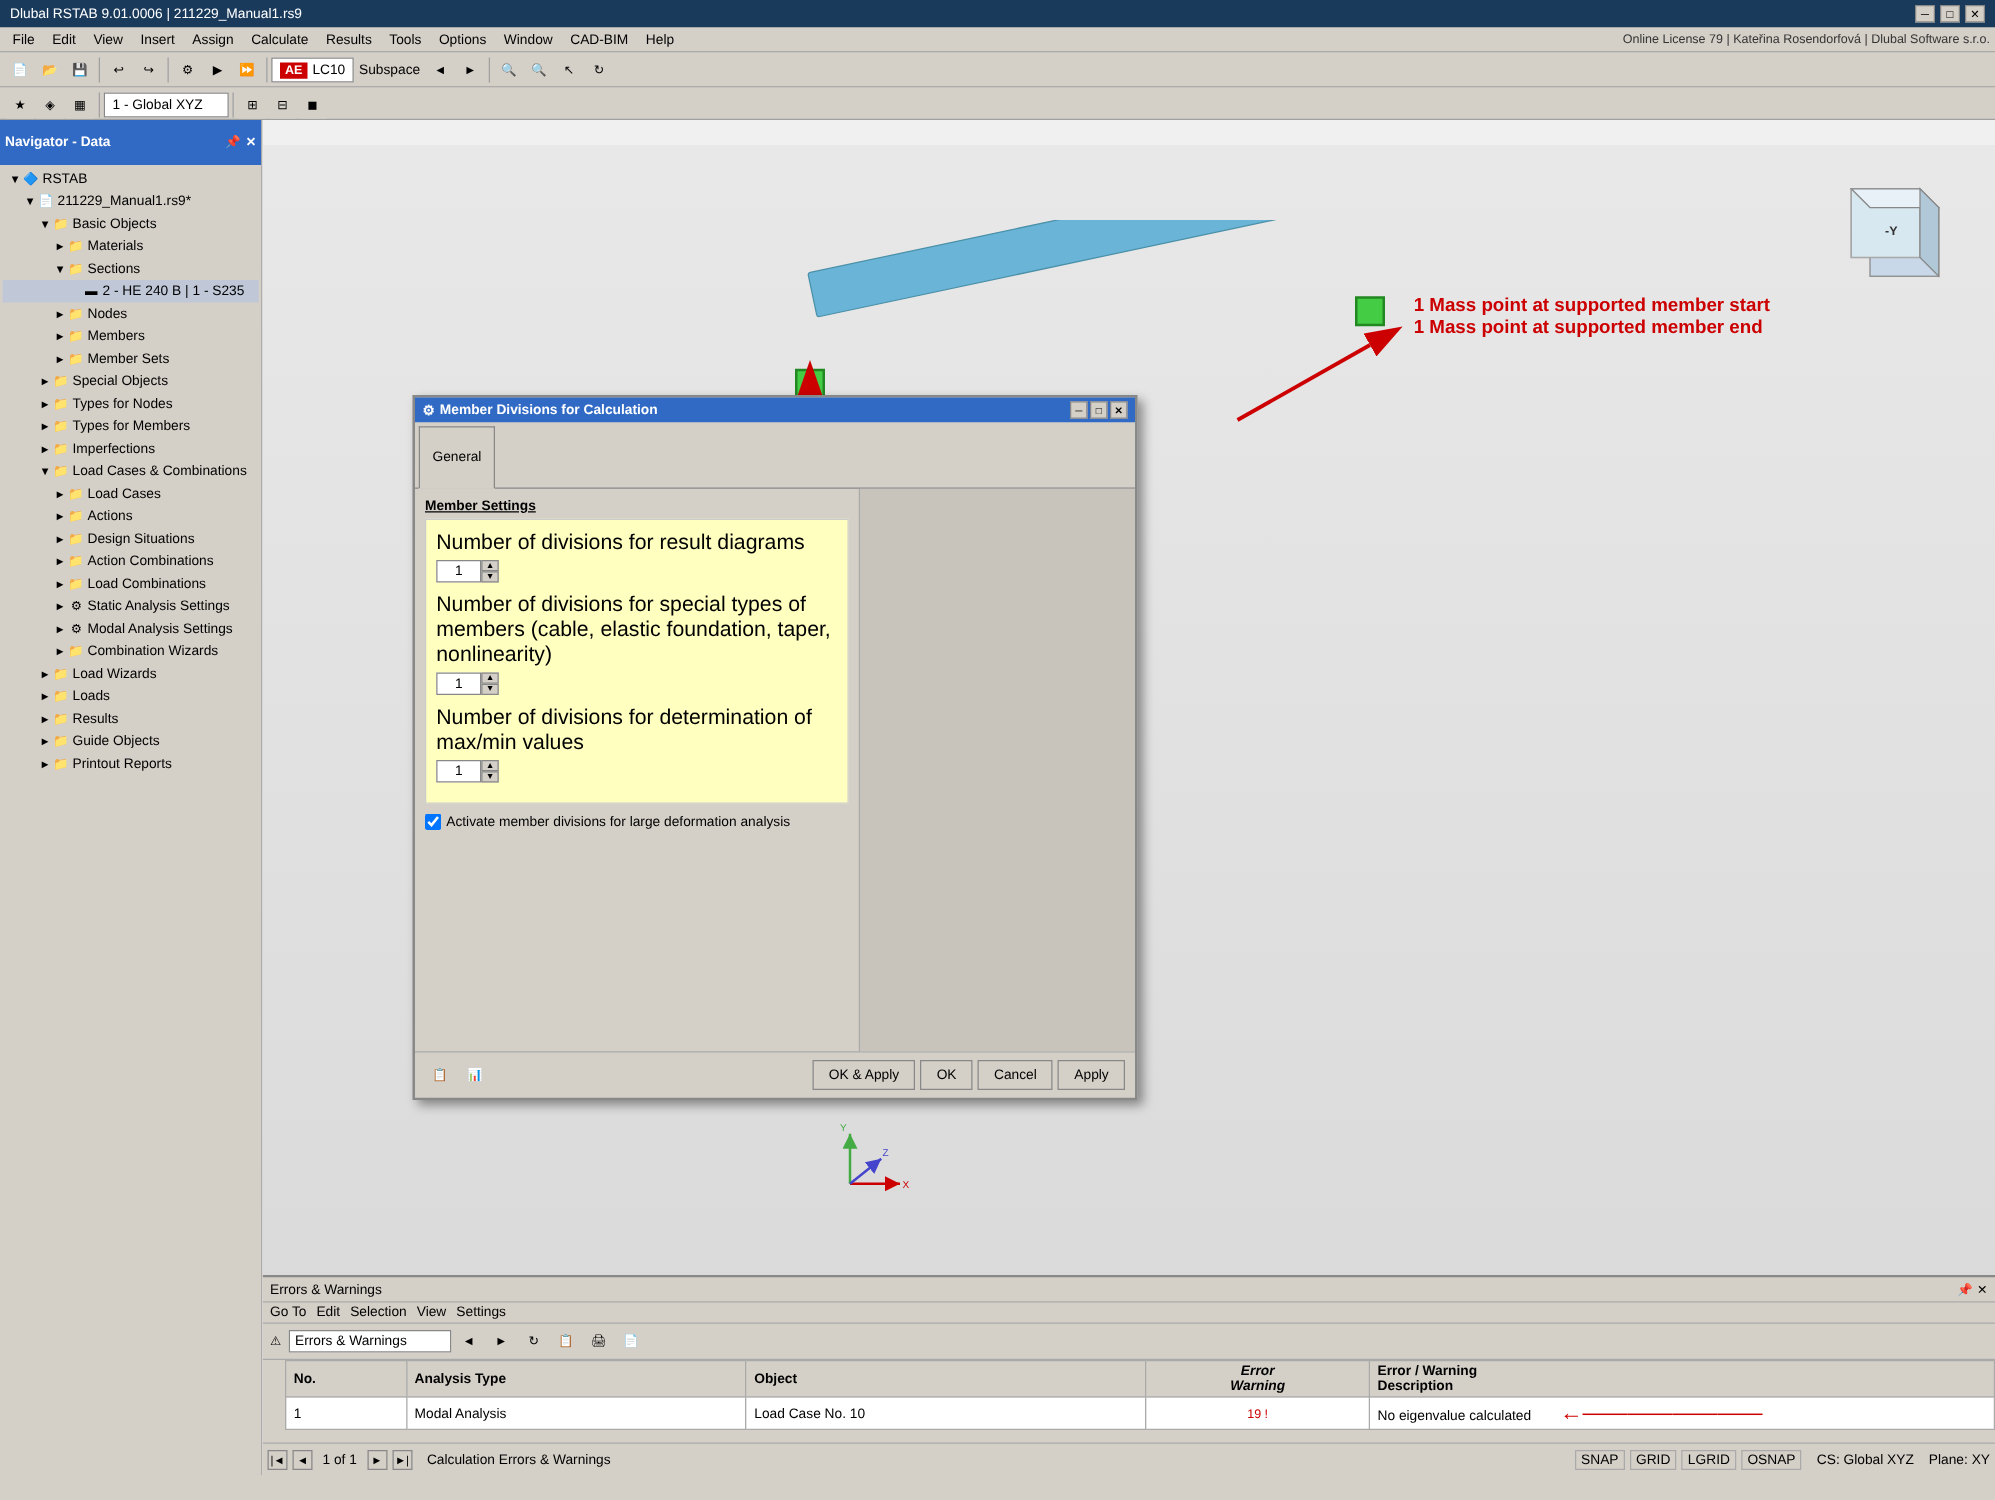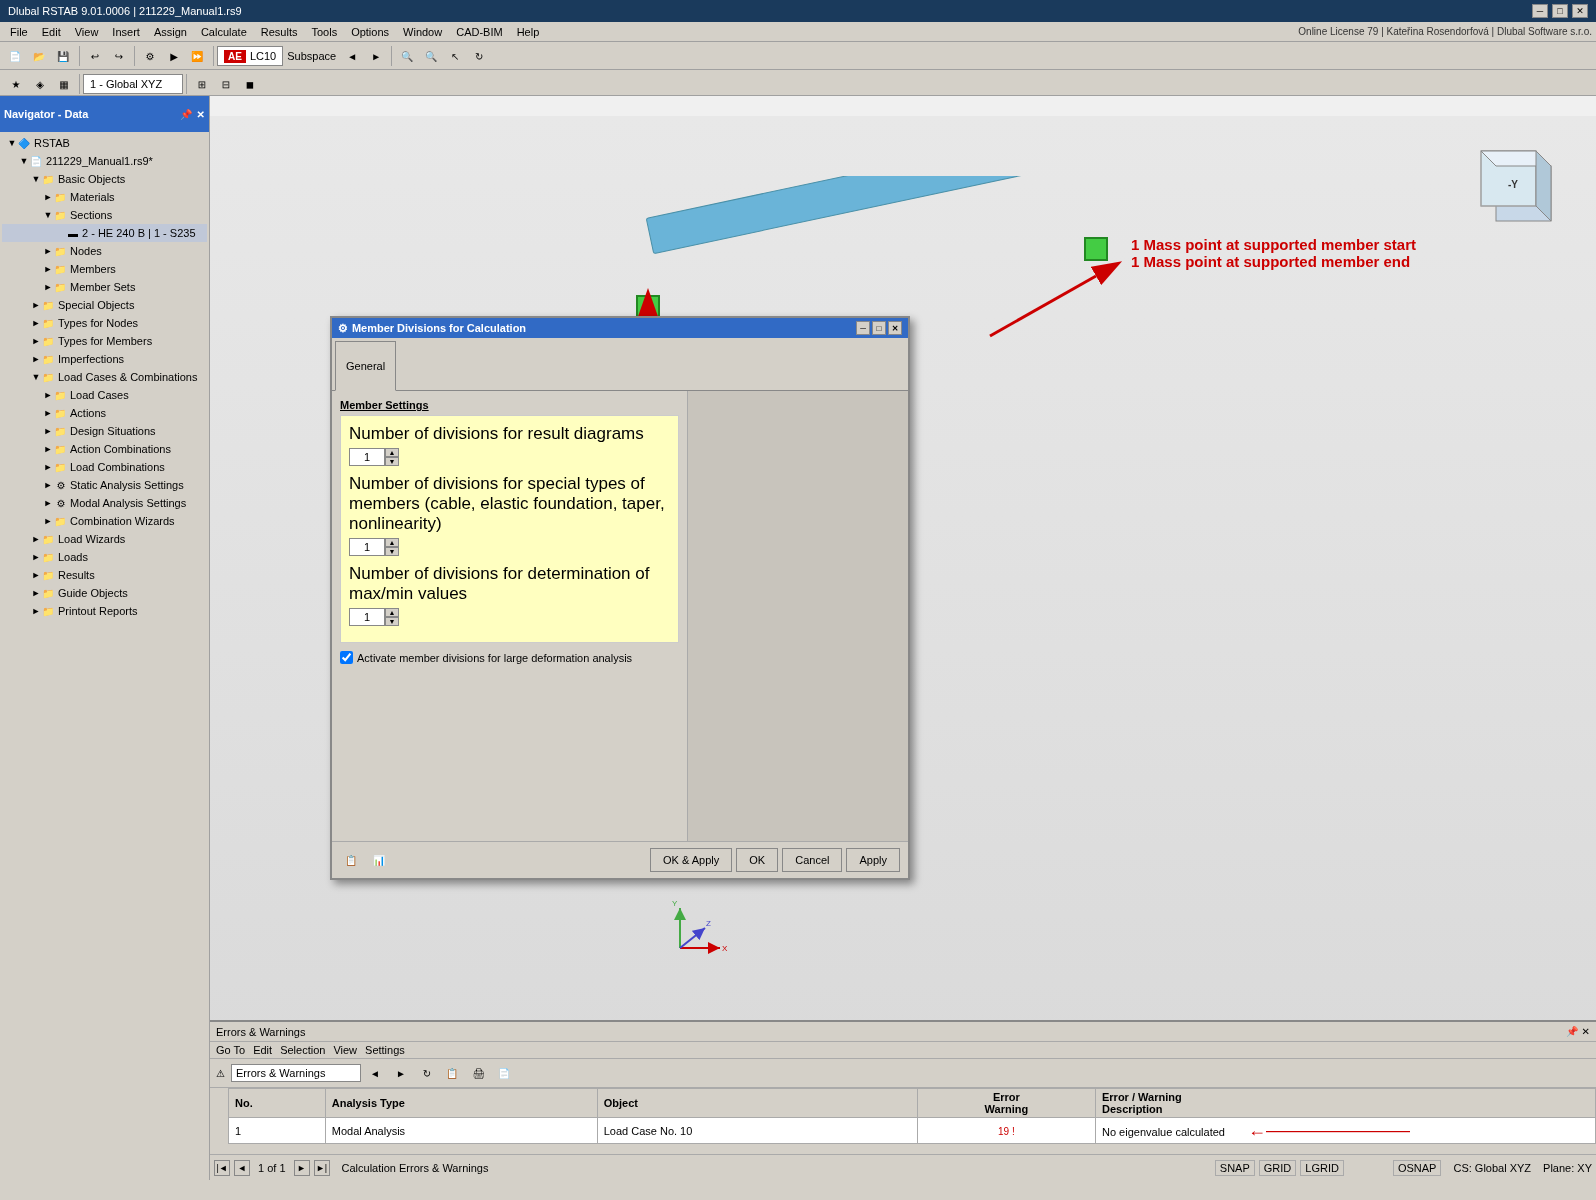--- a/index.html
+++ b/index.html
@@ -733,21 +733,21 @@
           <div class="toolbar-btn">🖨</div>
           <div class="toolbar-btn">📄</div>
         </div>
         <div style="overflow-x:auto;padding-left:18px;">
           <table class="errors-table">
             <thead>
               <tr>
                 <th>No.</th>
                 <th>Analysis Type</th>
                 <th>Object</th>
-                <th style="text-align:center;">Error<br>Warning</th>
+                <th style="text-align:center;font-style:italic;">Error<br>Warning</th>
                 <th style="width:500px;">Error / Warning<br>Description</th>
               </tr>
             </thead>
             <tbody>
               <tr>
                 <td>1</td>
                 <td>Modal Analysis</td>
                 <td>Load Case No. 10</td>
                 <td style="text-align:center;">
                   <span class="error-num">19 !</span>
@@ -767,21 +767,21 @@
           <div class="nav-page-btn">◄</div>
           <span style="font-size:11px; margin:0 4px;">1 of 1</span>
           <div class="nav-page-btn">►</div>
           <div class="nav-page-btn">►|</div>
           <span style="margin-left:8px; font-size:11px;">Calculation Errors &amp; Warnings</span>
           <div style="flex:1;"></div>
 
           <span style="font-size:11px; padding:1px 4px; border:1px solid #aaa;">SNAP</span>
           <span style="font-size:11px; padding:1px 4px; border:1px solid #aaa;">GRID</span>
           <span style="font-size:11px; padding:1px 4px; border:1px solid #aaa;">LGRID</span>
-          <span style="font-size:11px; padding:1px 4px; border:1px solid #aaa;margin-left:45px;">OSNAP</span>
+          <span style="font-size:11px; padding:1px 4px; border:1px solid #aaa;">OSNAP</span>
           <span style="font-size:11px; margin-left:8px;">CS: Global XYZ</span>
           <span style="font-size:11px; margin-left:8px;">Plane: XY</span>
         </div>
       </div>
 
     </div>
   </div>
 </div>
 
 </body></html>

